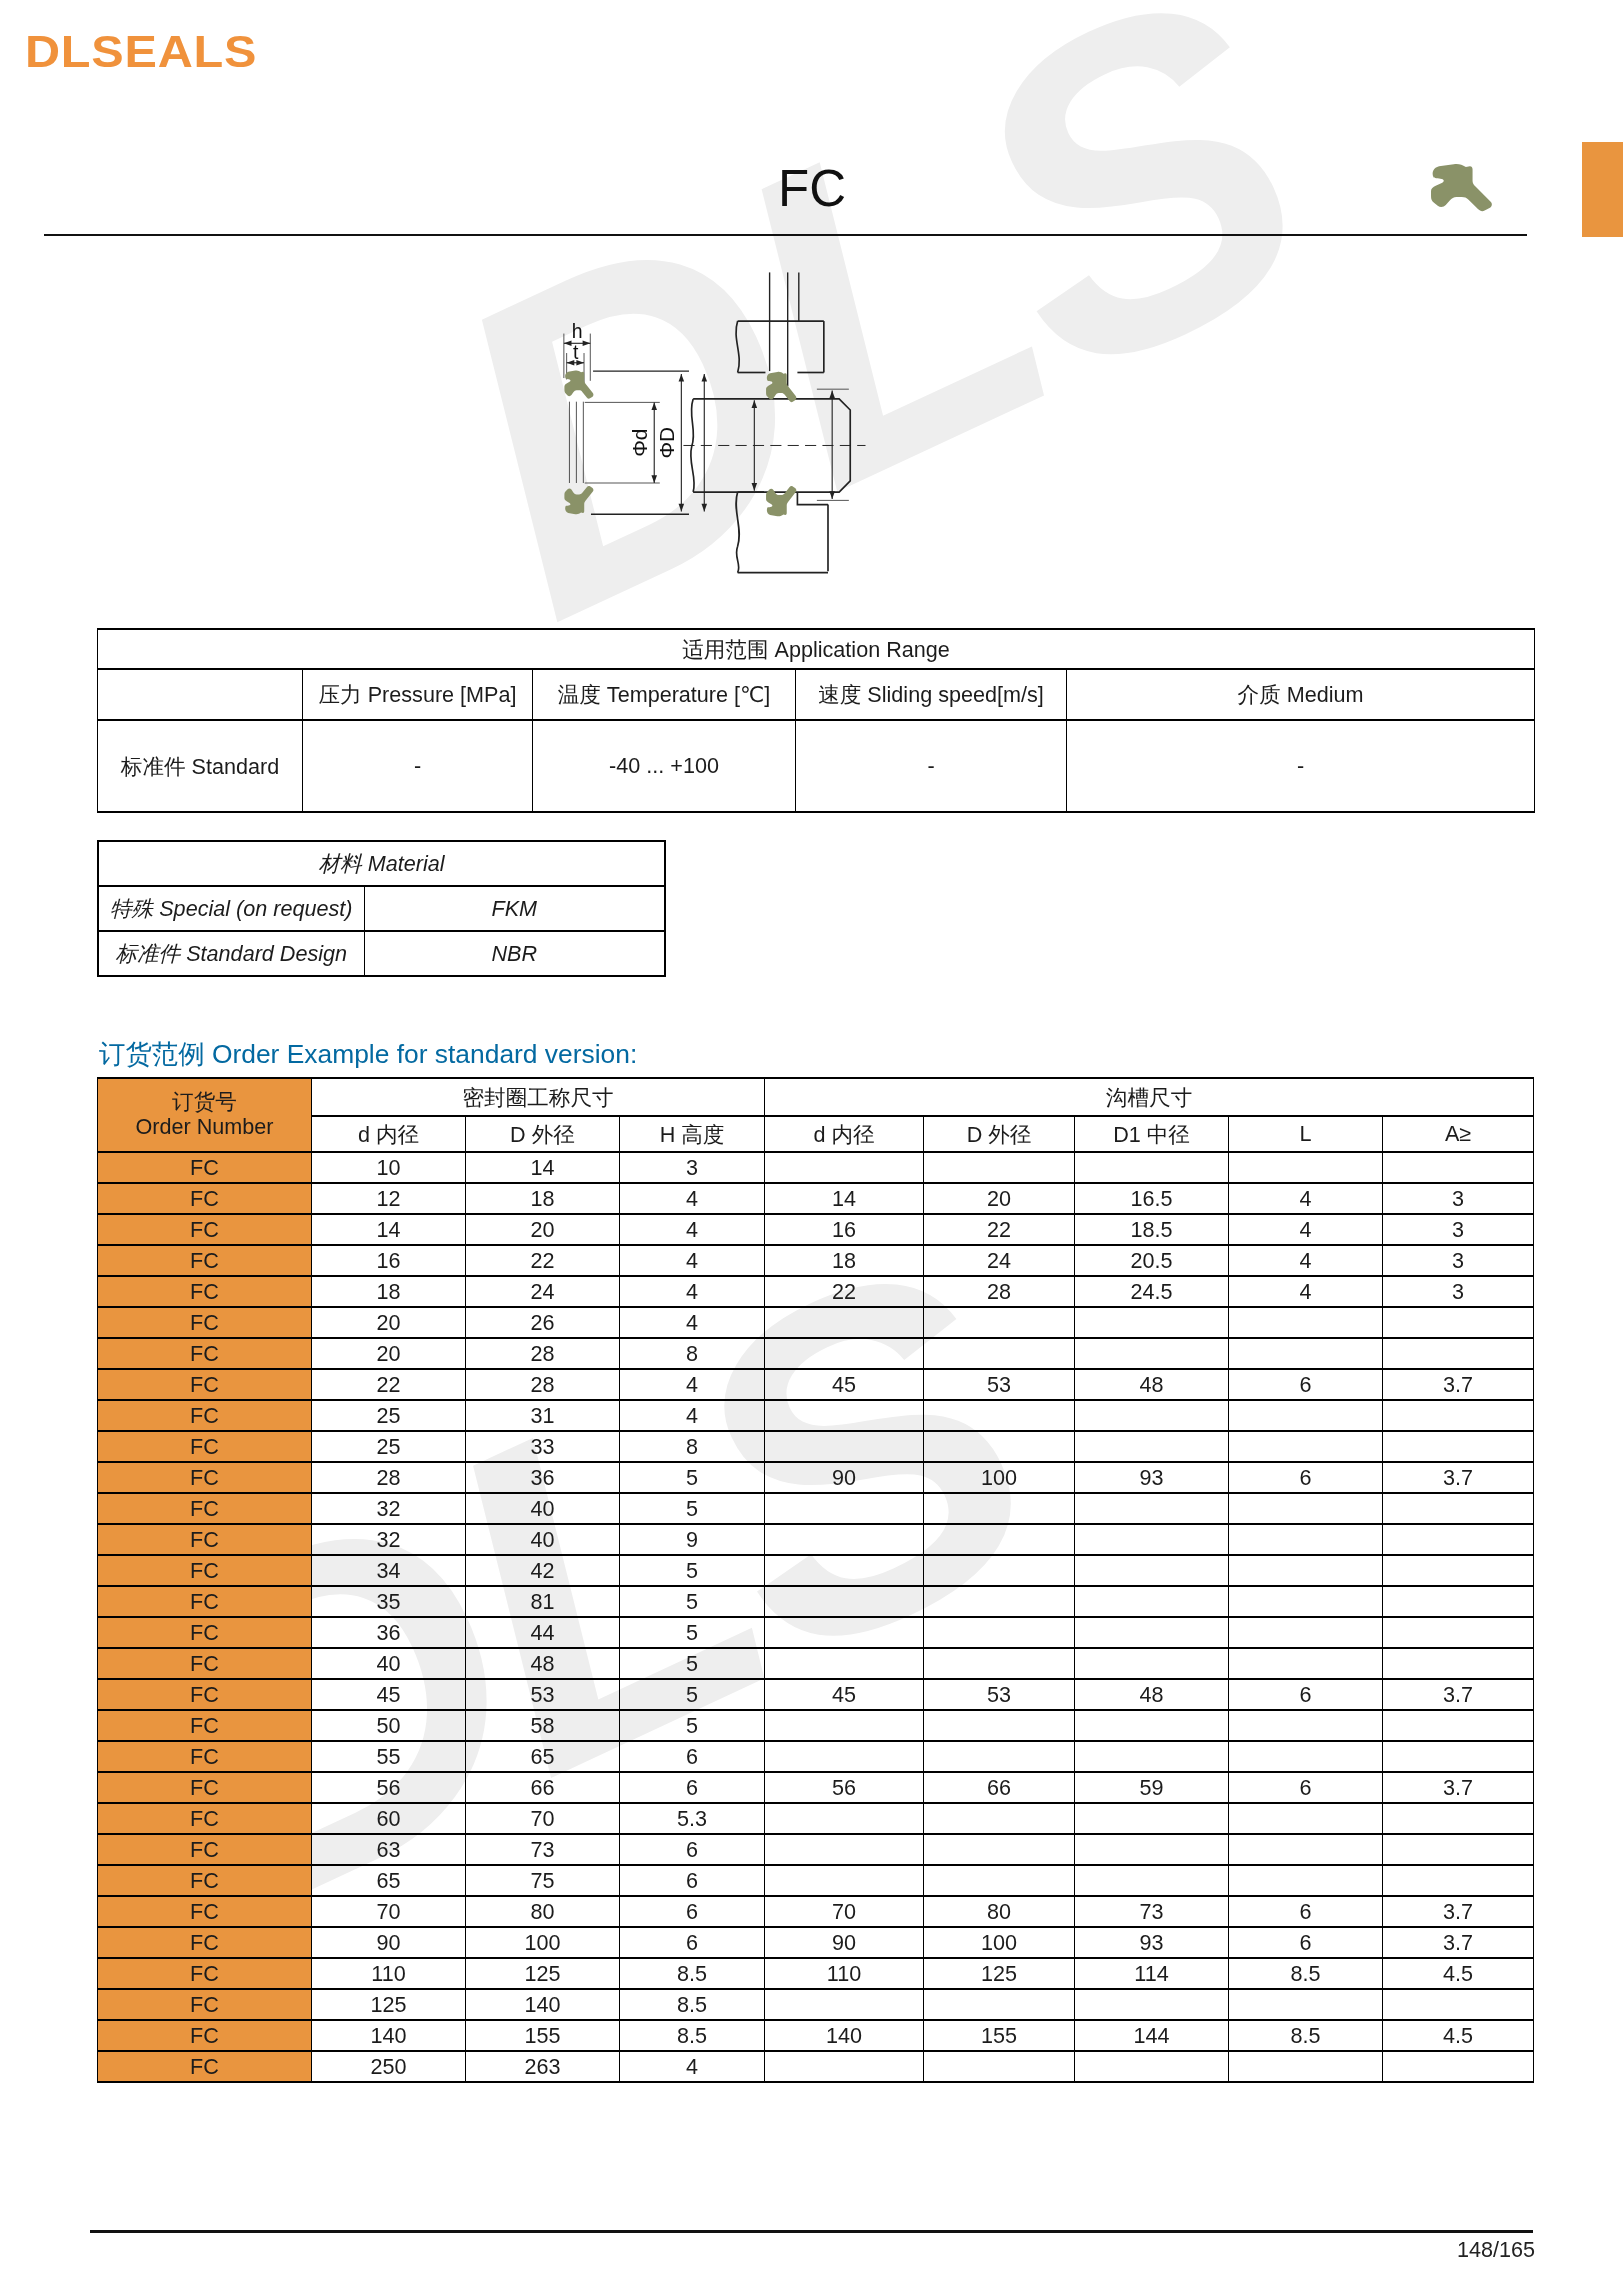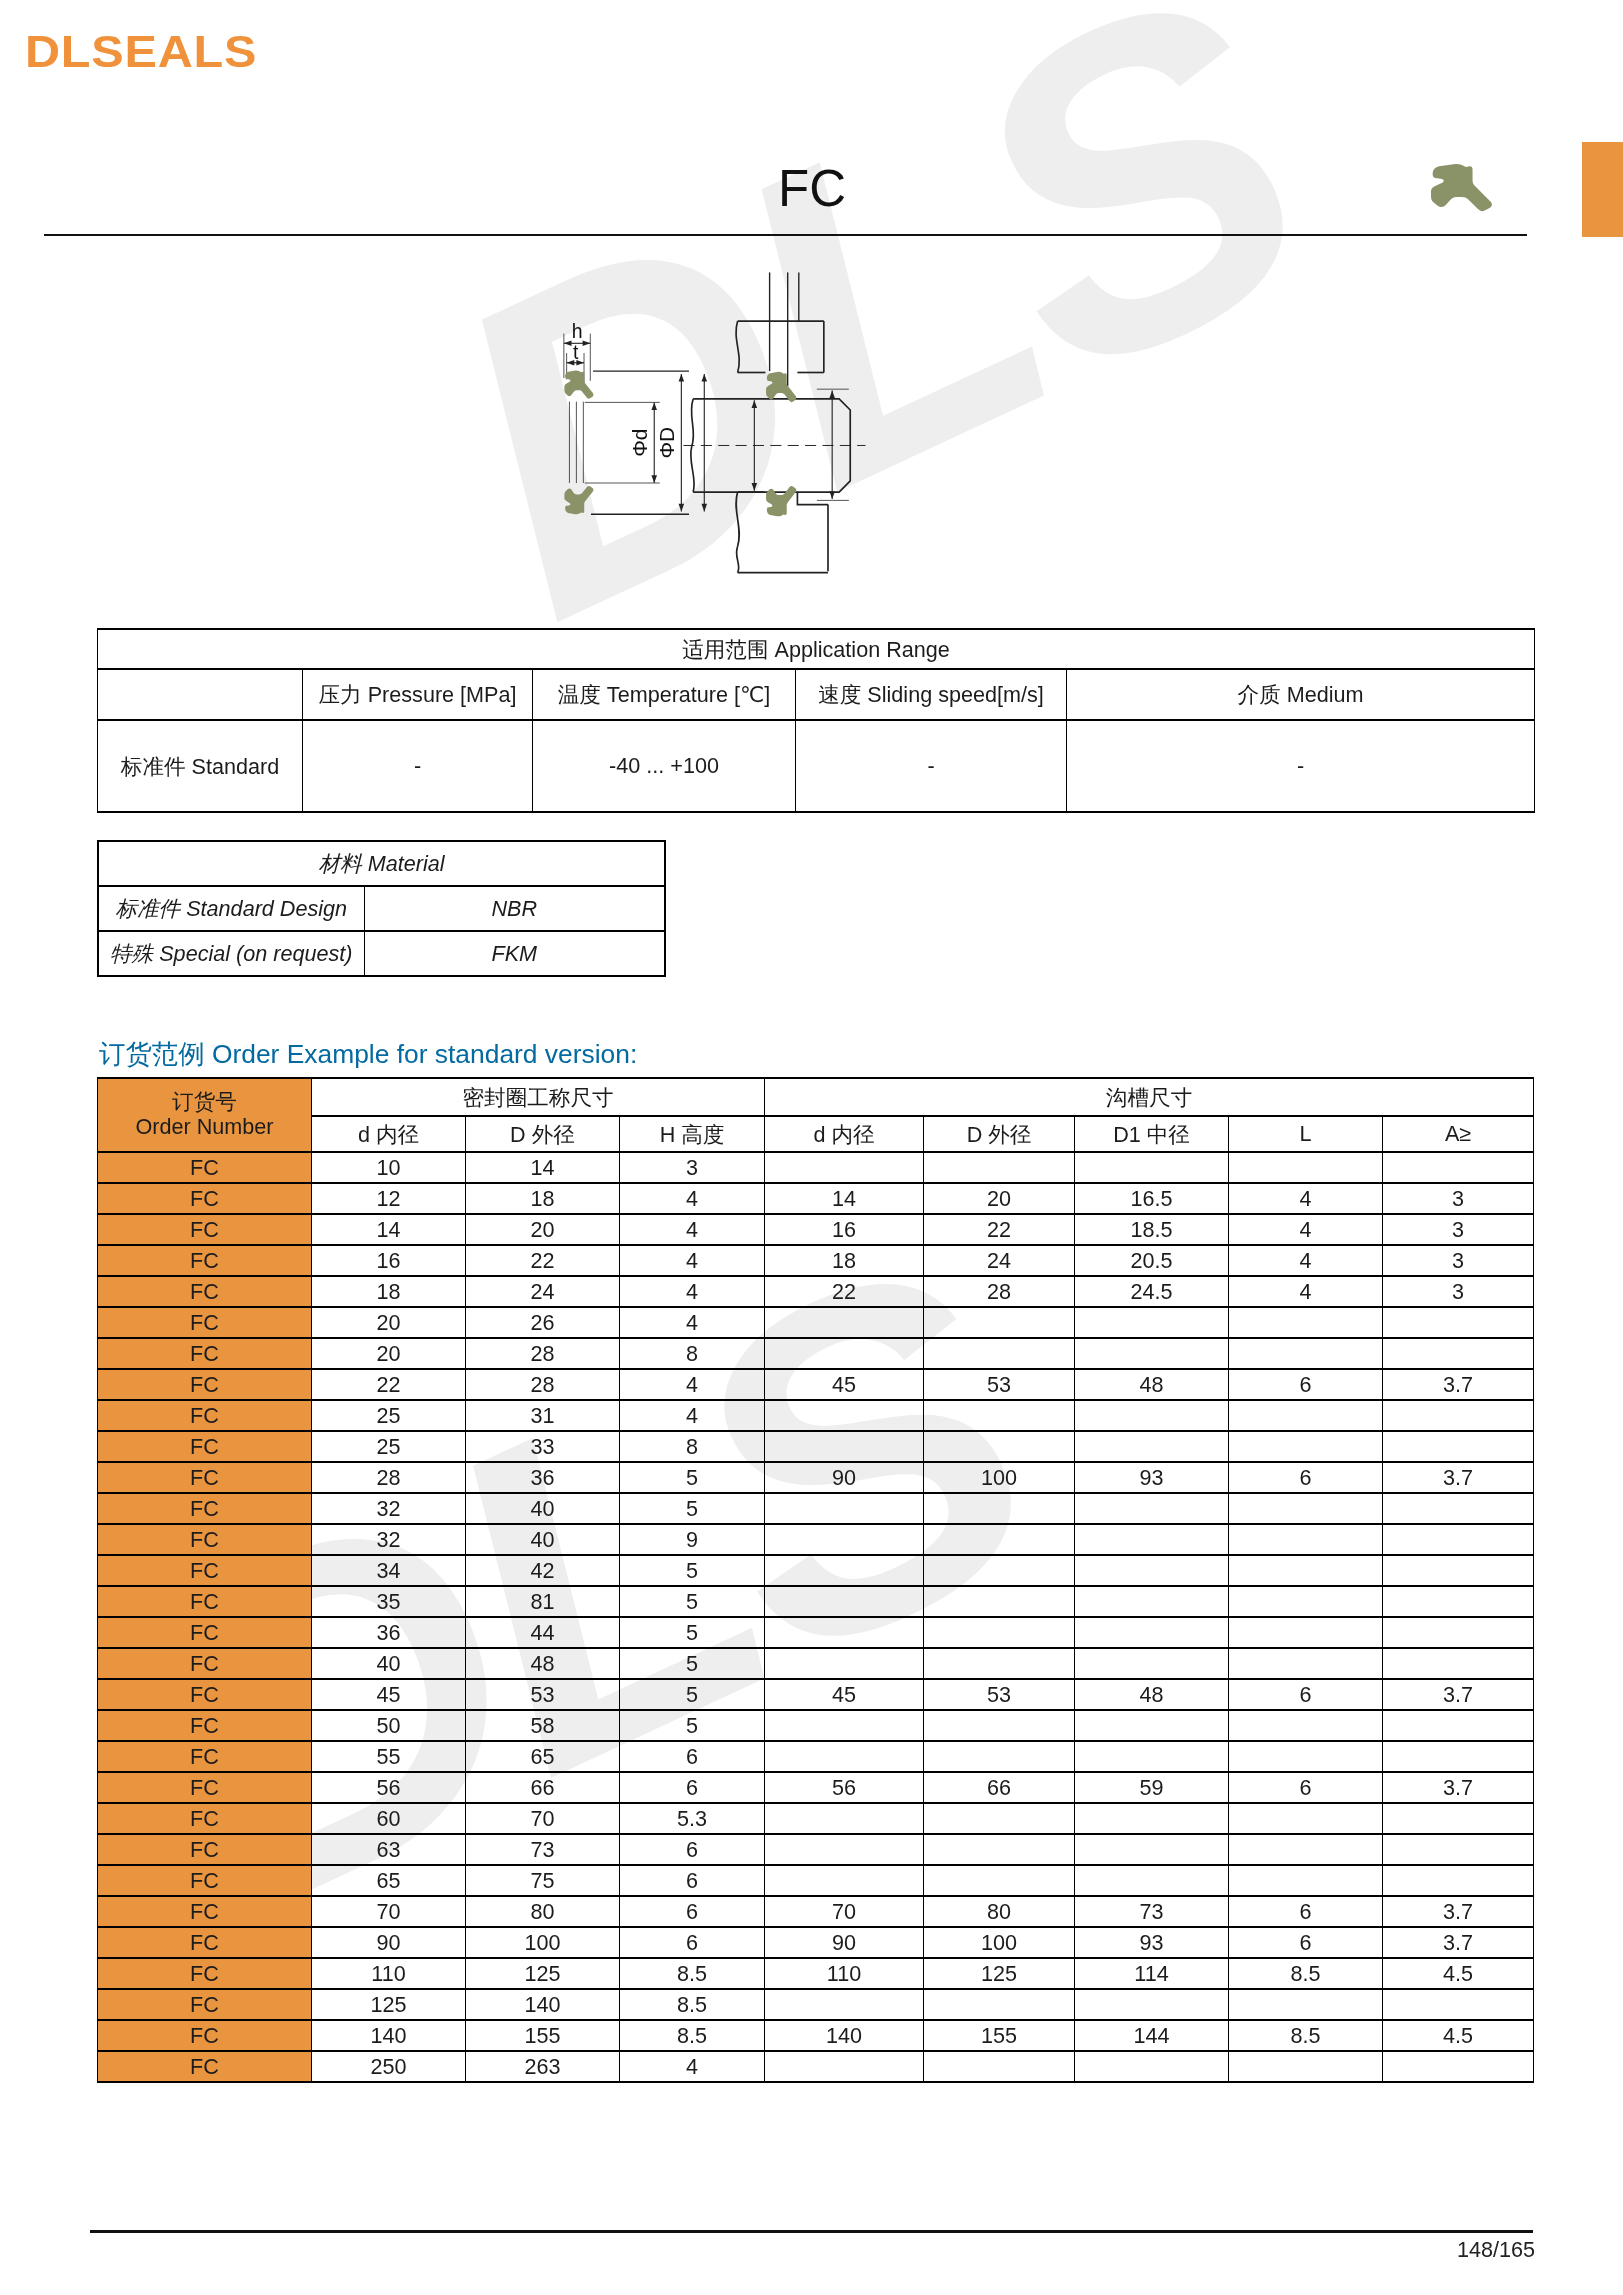--- a/index.html
+++ b/index.html
@@ -178,26 +178,26 @@
   <table id="mat-table" style="border:2.1px solid #000;">
     <colgroup>
         <col style="width:266px">
         <col style="width:301px">
       </colgroup>
     <tbody>
         <tr>
           <td colspan="2">材料 Material</td>
         </tr>
     <tr>
+      <td>特殊 Special (on request)</td>
+      <td>FKM</td>
+    </tr>
+    <tr>
       <td>标准件 Standard Design</td>
       <td>NBR</td>
-    </tr>
-    <tr>
-      <td>特殊 Special (on request)</td>
-      <td>FKM</td>
     </tr>
   </tbody>
     </table>
 
   <div id="order-example">
     <div>订货范例 Order Example for standard version:</div>
     <div>FC</div>
   </div>
 
   <table id="main-table">

